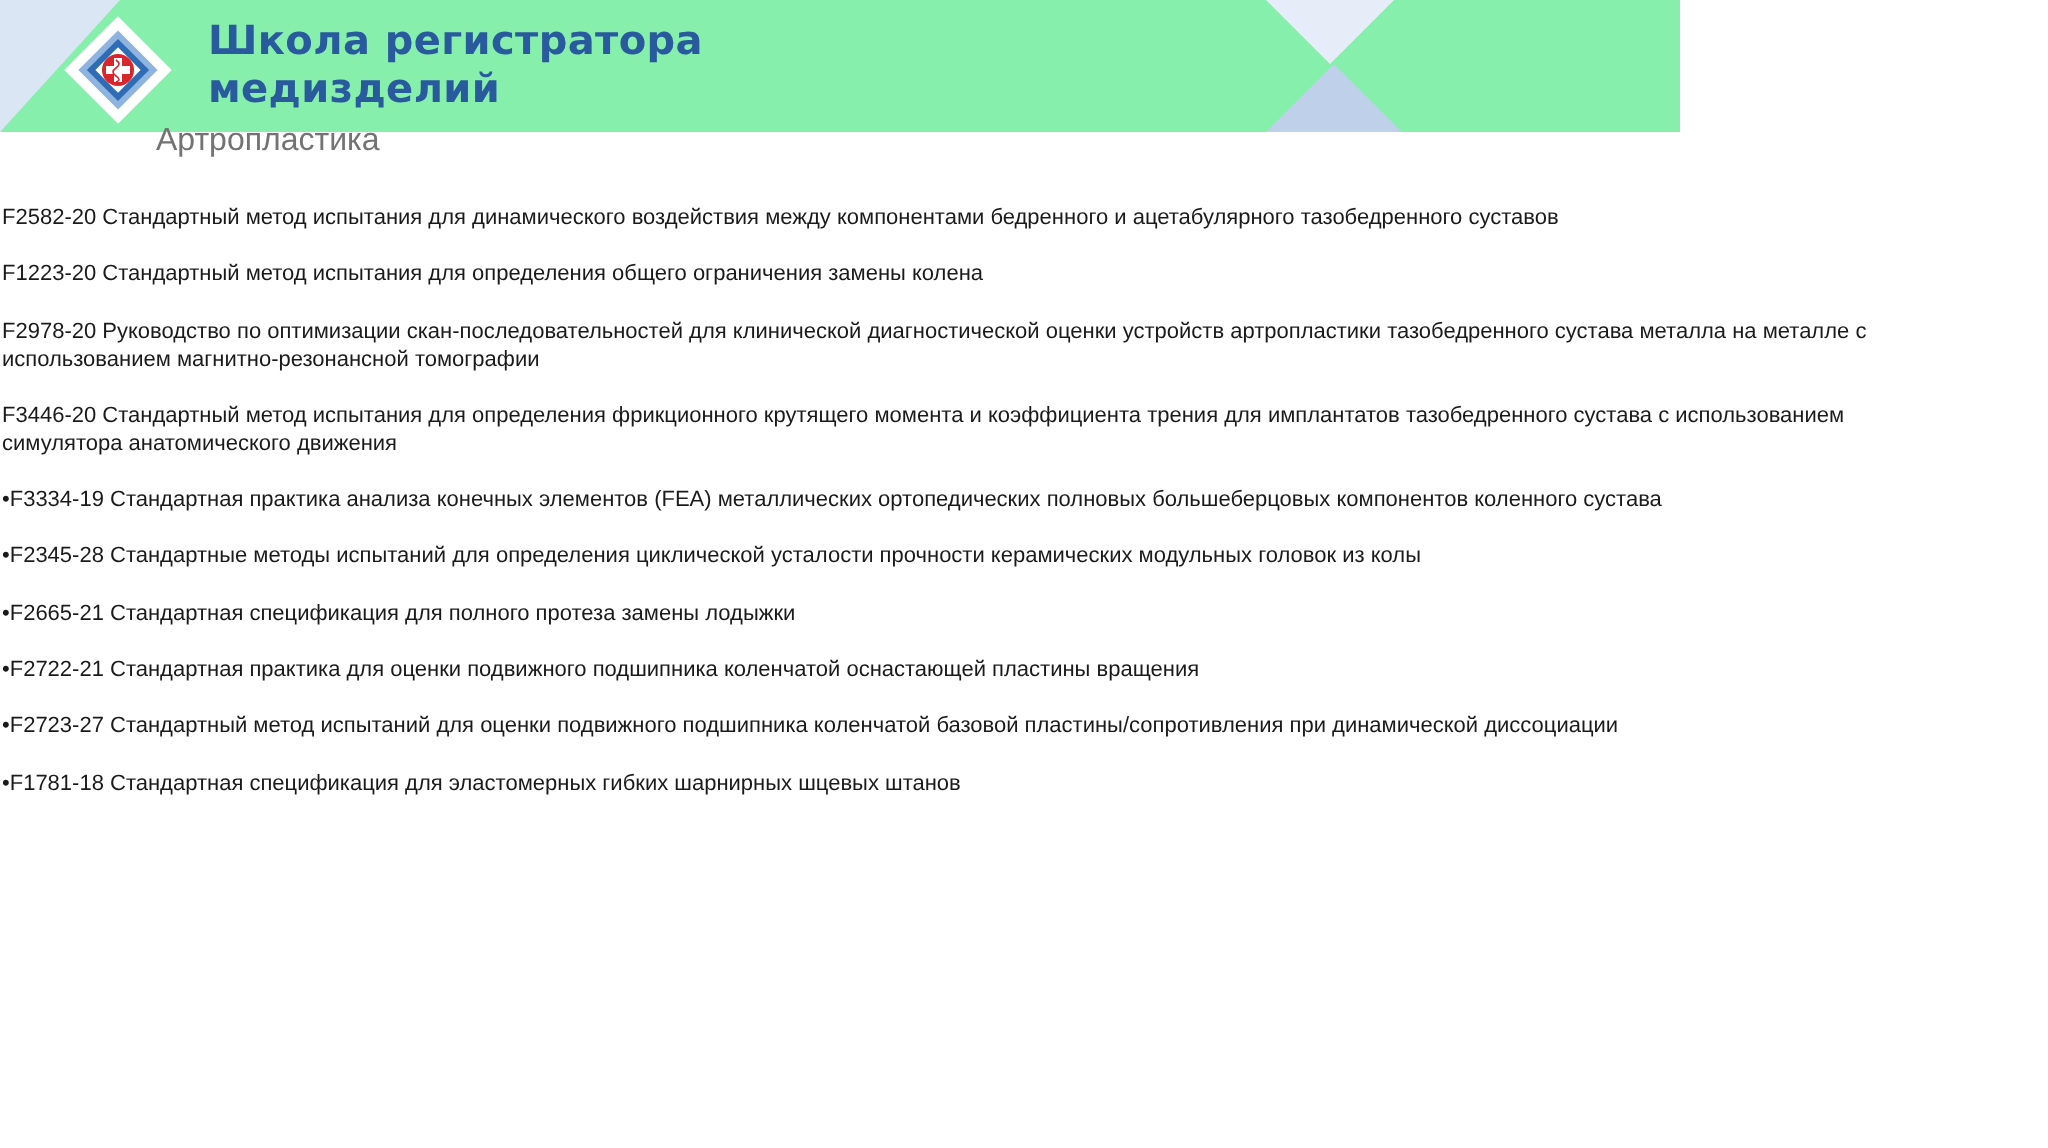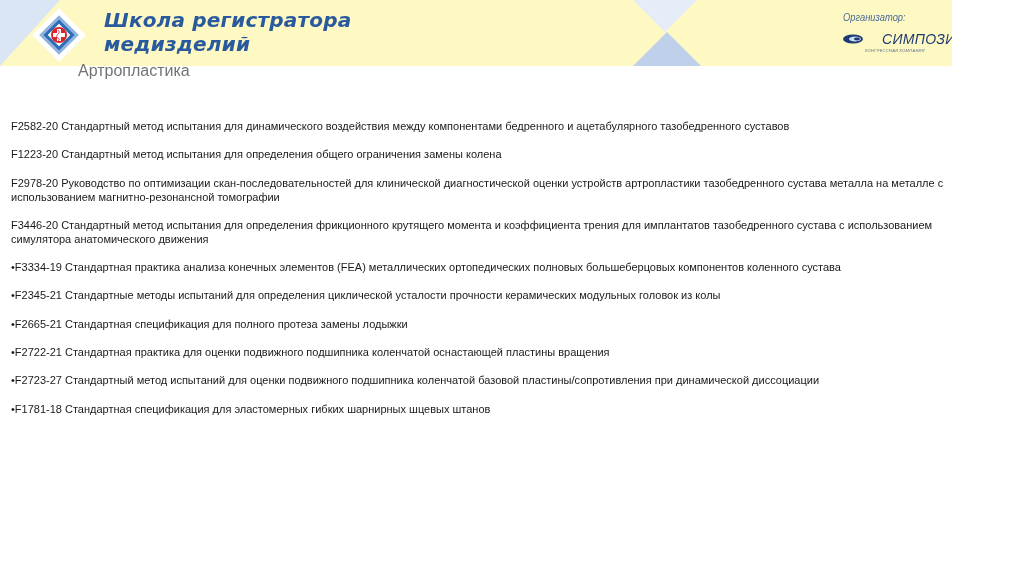--- a/index.html
+++ b/index.html
@@ -3,22 +3,22 @@
 <meta charset="utf-8">
 <style>
   html, body { margin: 0; padding: 0; }
   body {
     width: 1024px; height: 574px; position: relative; overflow: hidden;
     background: #ffffff;
     font-family: "Liberation Sans", sans-serif;
     color: #1a1a1a;
   }
   .header {
-    position: absolute; left: 0; top: 0; width: 952px; height: 66px;
-    background: #fef9c3; overflow: hidden; font-style: italic;
+    position: absolute; left: 0; top: 0; width: 840px; height: 66px;
+    background: #86efac; overflow: hidden;
   }
   .header .tri-left {
     position: absolute; left: 0; top: 0; width: 0; height: 0;
     border-top: 66px solid #dbe6f4; border-right: 60px solid transparent;
   }
   .header .tri-top {
     position: absolute; left: 633px; top: 0; width: 0; height: 0;
     border-left: 32px solid transparent; border-right: 32px solid transparent;
     border-top: 32px solid #e6edf8;
   }
@@ -49,22 +49,22 @@
   }
   .sympo-sub {
     position: absolute; left: 865px; top: 48px;
     font-size: 4px; color: #5b6f90; letter-spacing: 0.3px;
   }
   .section-title {
     position: absolute; left: 78px; top: 61px;
     font-size: 16px; color: #737373; line-height: 20px;
   }
   .content {
-    position: absolute; left: 11px; top: 102px; width: 960px;
-    font-size: 11px; line-height: 14px; color: #1a1a1a; margin-top: 17px;
+    position: absolute; left: 1px; top: 102px; width: 960px;
+    font-size: 11px; line-height: 14px; color: #1a1a1a;
   }
   .item { margin: 0 0 14.3px 0; }
 </style>
 </head>
 <body>
 
 <div class="header">
   <div class="tri-left"></div>
   <div class="tri-top"></div>
   <div class="tri-bottom"></div>
@@ -98,18 +98,18 @@
 </div>
 
 <div class="section-title">Артропластика</div>
 
 <div class="content">
   <div class="item">F2582-20 Стандартный метод испытания для динамического воздействия между компонентами бедренного и ацетабулярного тазобедренного суставов</div>
   <div class="item">F1223-20 Стандартный метод испытания для определения общего ограничения замены колена</div>
   <div class="item">F2978-20 Руководство по оптимизации скан-последовательностей для клинической диагностической оценки устройств артропластики тазобедренного сустава металла на металле с использованием магнитно-резонансной томографии</div>
   <div class="item">F3446-20 Стандартный метод испытания для определения фрикционного крутящего момента и коэффициента трения для имплантатов тазобедренного сустава с использованием симулятора анатомического движения</div>
   <div class="item">•F3334-19 Стандартная практика анализа конечных элементов (FEA) металлических ортопедических полновых большеберцовых компонентов коленного сустава</div>
-  <div class="item">•F2345-21 Стандартные методы испытаний для определения циклической усталости прочности керамических модульных головок из колы</div>
+  <div class="item">•F2345-28 Стандартные методы испытаний для определения циклической усталости прочности керамических модульных головок из колы</div>
   <div class="item">•F2665-21 Стандартная спецификация для полного протеза замены лодыжки</div>
   <div class="item">•F2722-21 Стандартная практика для оценки подвижного подшипника коленчатой оснастающей пластины вращения</div>
   <div class="item">•F2723-27 Стандартный метод испытаний для оценки подвижного подшипника коленчатой базовой пластины/сопротивления при динамической диссоциации</div>
   <div class="item">•F1781-18 Стандартная спецификация для эластомерных гибких шарнирных шцевых штанов</div>
 </div>
 
 </body></html>

